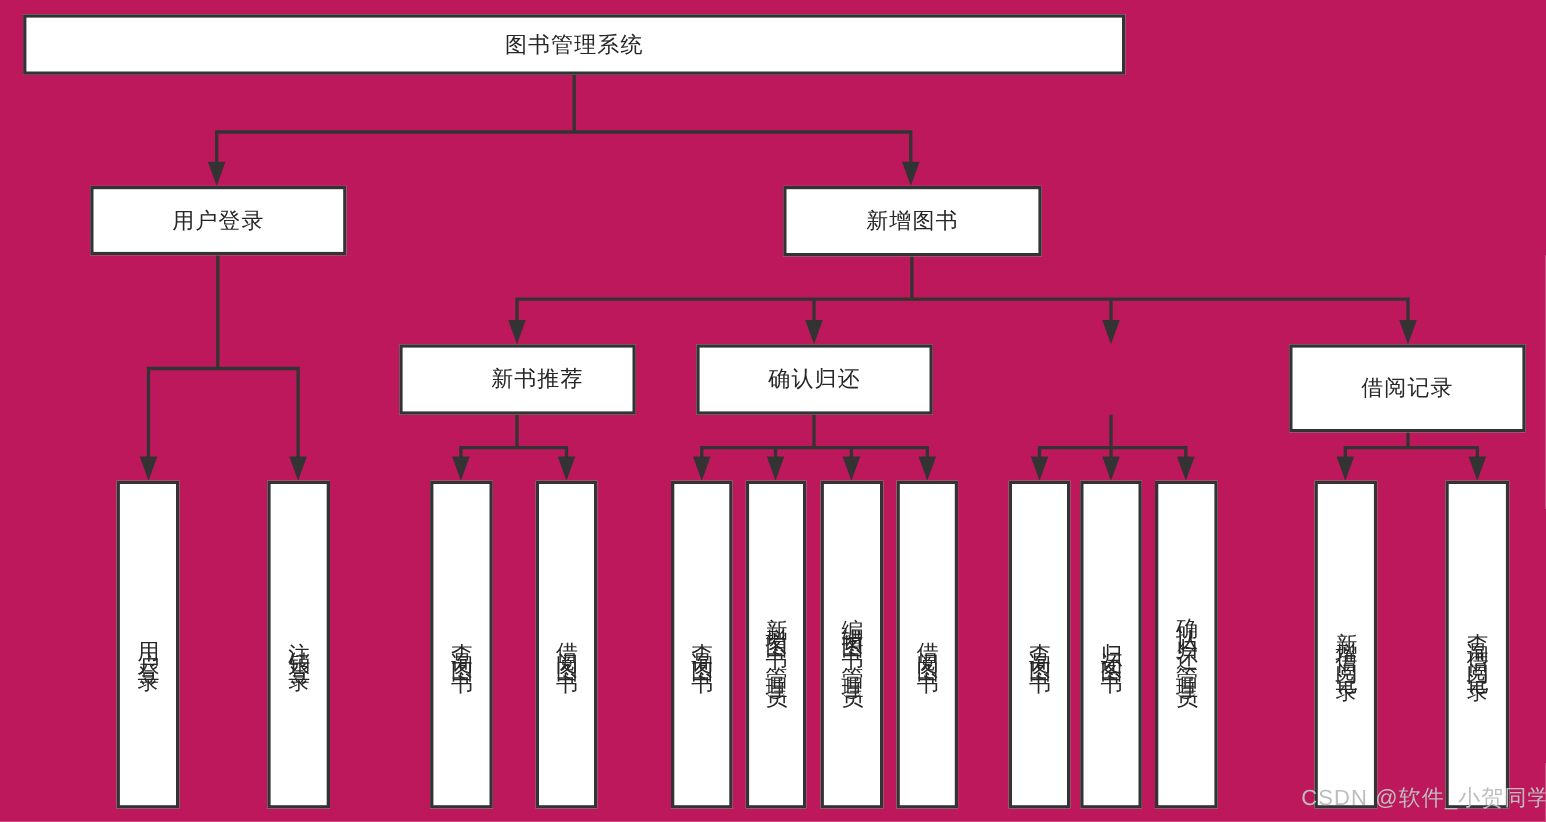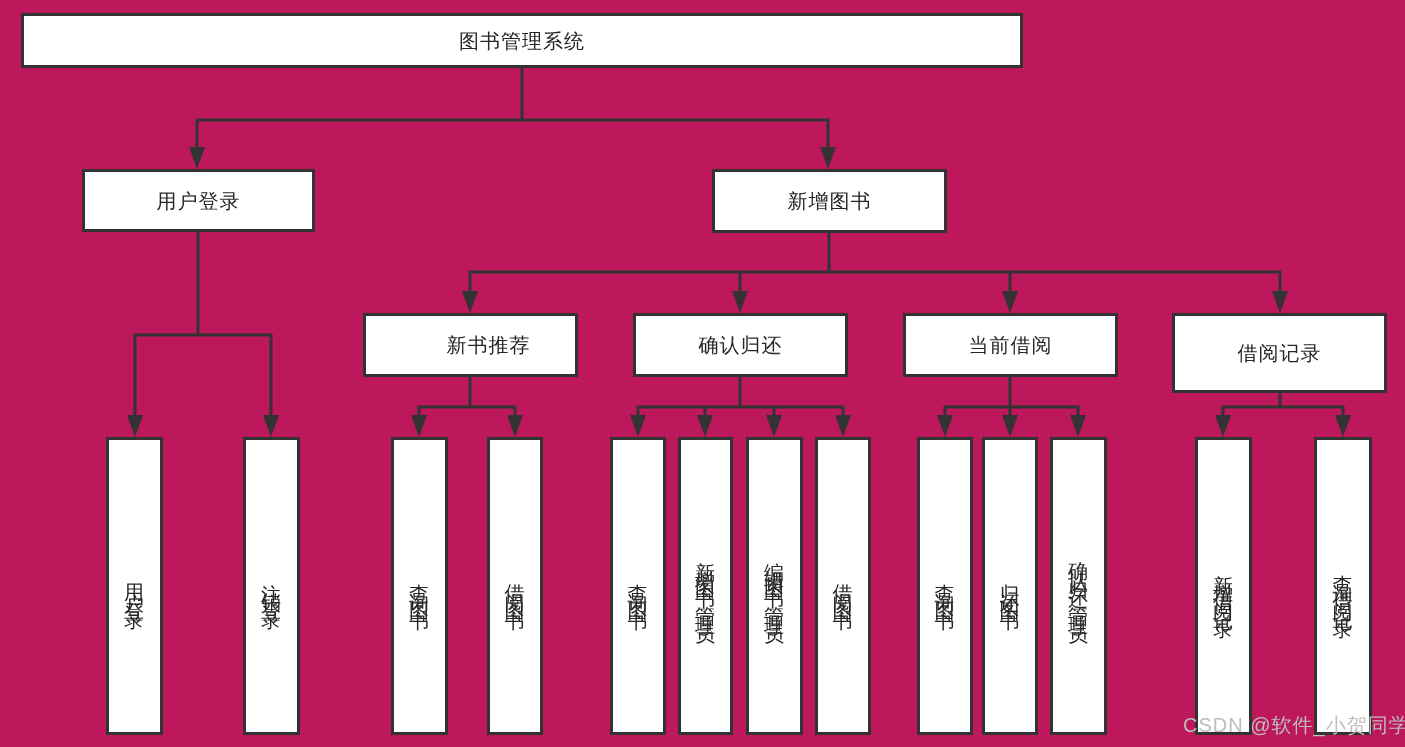--- a/index.html
+++ b/index.html
@@ -98,21 +98,20 @@
   <div class="node" style="left:21px; top:13px; width:1002px; height:55px;">图书管理系统</div>
 
   <div class="node" style="left:82px; top:169px; width:233px; height:63px;">用户登录</div>
   <div class="node" style="left:712px; top:169px; width:235px; height:64px;">新增图书</div>
 
   <div class="leaf" style="left:106px; top:437px; width:57px; height:298px;">用户登录</div>
   <div class="leaf" style="left:243px; top:437px; width:57px; height:298px;">注销登录</div>
 
   <div class="node" style="left:363px; top:313px; width:215px; height:64px;padding-left:36px;">新书推荐</div>
   <div class="node" style="left:633px; top:313px; width:215px; height:64px;">确认归还</div>
-  <div class="node" style="left:903px; top:313px; width:215px; height:64px;">当前借阅</div>
   <div class="node" style="left:1172px; top:313px; width:215px; height:80px;">借阅记录</div>
 
   <div class="leaf" style="left:391px; top:437px; width:57px; height:298px;">查询图书</div>
   <div class="leaf" style="left:487px; top:437px; width:56px; height:298px;">借阅图书</div>
 
   <div class="leaf" style="left:610px; top:437px; width:56px; height:298px;">查询图书</div>
   <div class="leaf" style="left:678px; top:437px; width:55px; height:298px;">新增图书（管理员）</div>
   <div class="leaf" style="left:746px; top:437px; width:57px; height:298px;">编辑图书（管理员）</div>
   <div class="leaf" style="left:815px; top:437px; width:56px; height:298px;">借阅图书</div>
 

